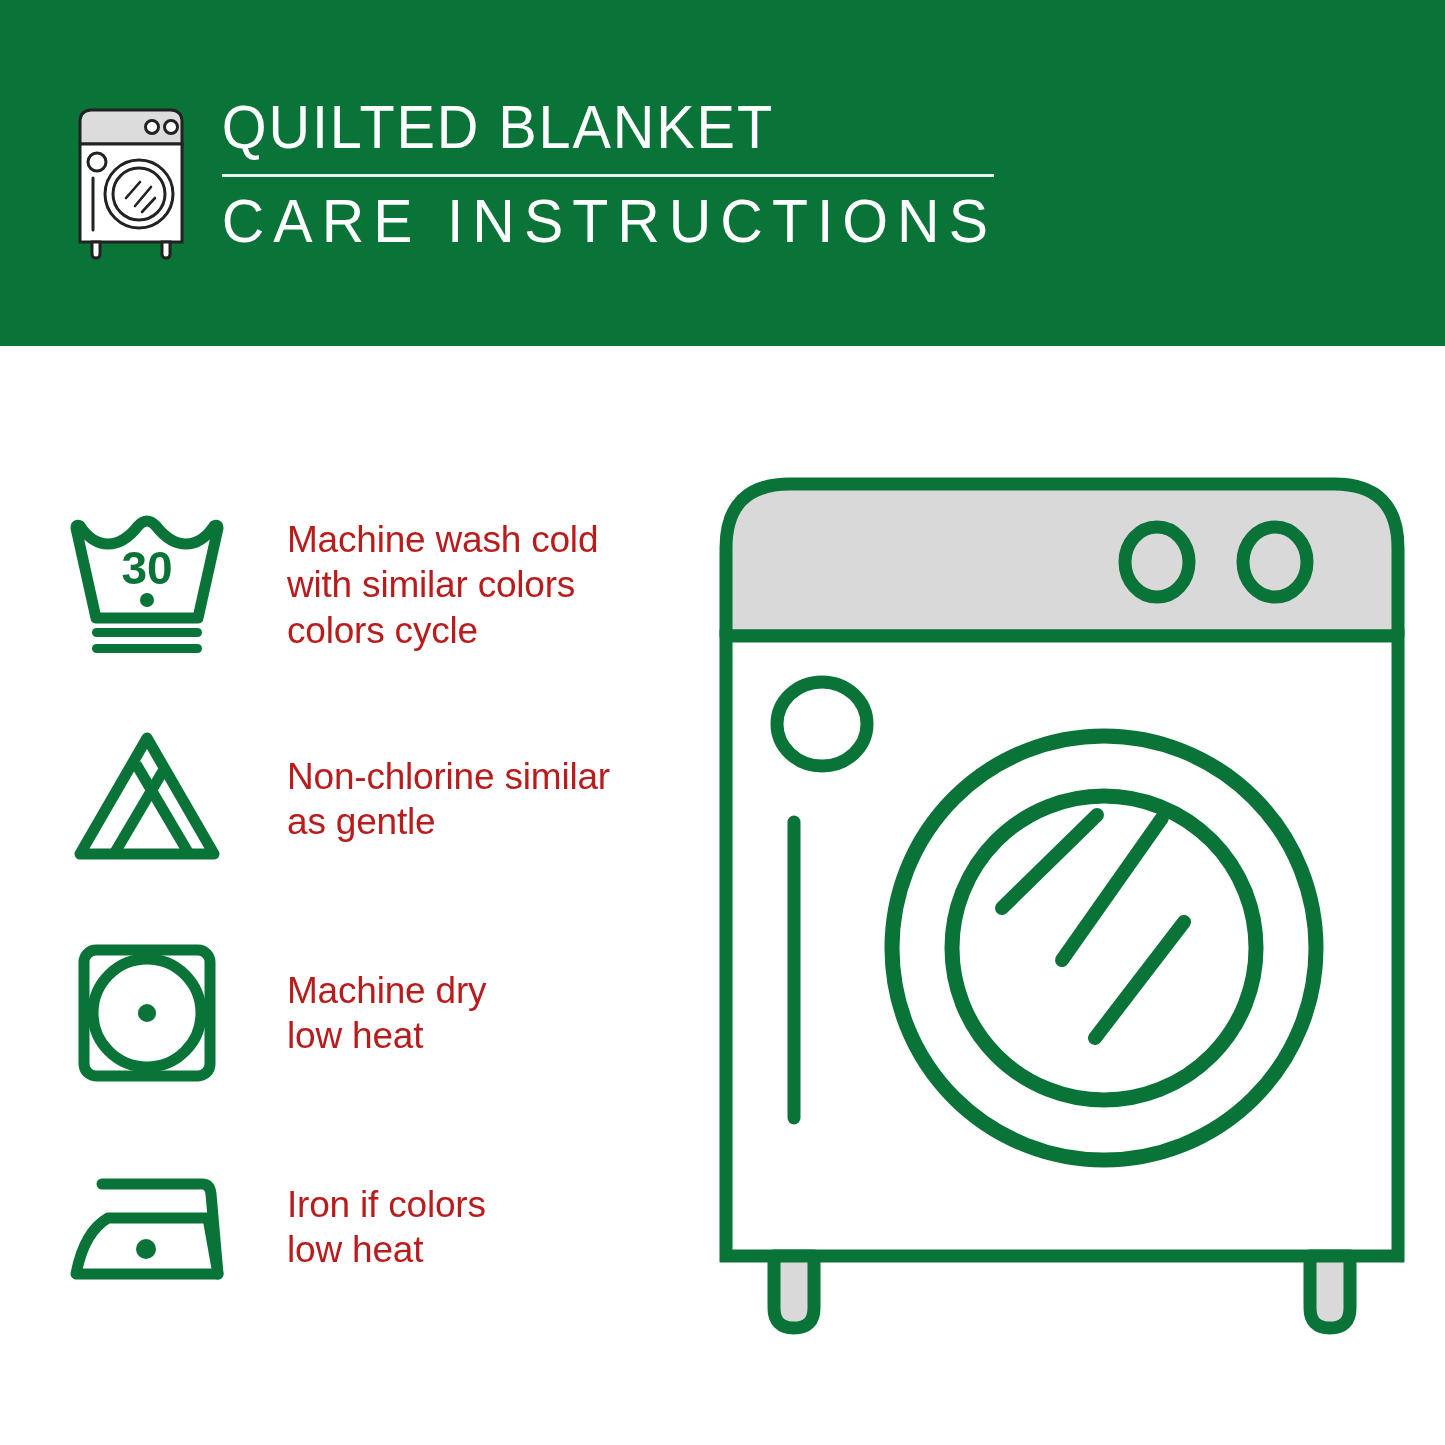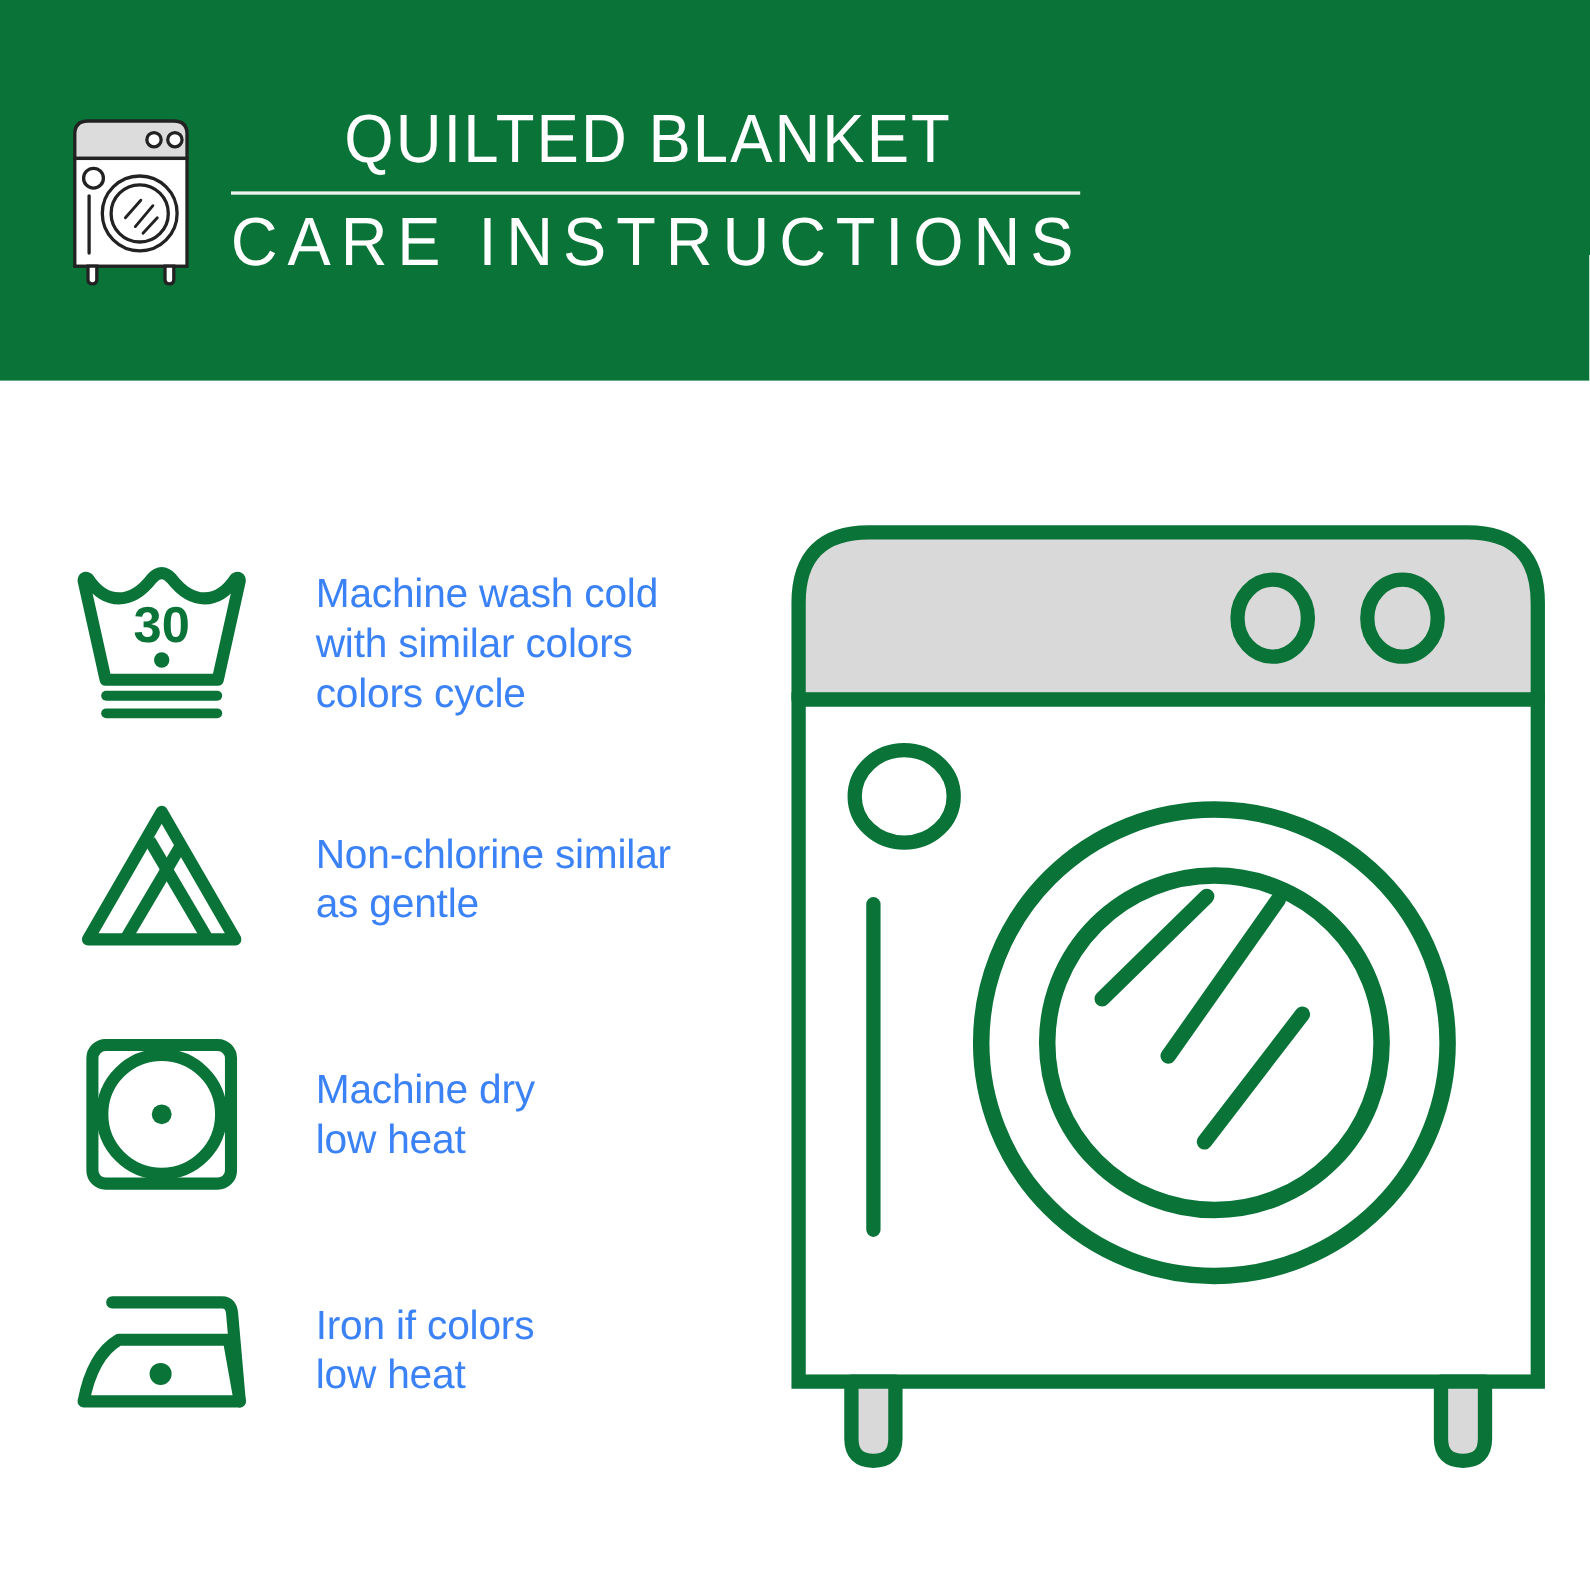--- a/index.html
+++ b/index.html
@@ -26,25 +26,24 @@
     position: absolute;
     left: 0;
     top: 0;
     width: 1445px;
     height: 346px;
     background: #0a7338;
   }
 
   #header-inner {
     position: absolute;
-    left: 60px;
+    left: 72px;
     top: 96px;
     display: flex;
     align-items: flex-start;
-    text-align: center;
   }
 
   #header-logo {
     width: 118px;
     height: 158px;
     flex: 0 0 auto;
     margin-top: 6px;
   }
 
   #header-titles {
@@ -110,21 +109,21 @@
     display: flex;
     align-items: center;
     justify-content: center;
   }
 
   .care-text {
     margin-left: 55px;
     font-family: "Liberation Sans", sans-serif;
     font-size: 37px;
     font-weight: 400;
-    color: #3b82f6;
+    color: #b91c1c;
     line-height: 1.23;
     letter-spacing: -0.2px;
   }
 
   .care-text span {
     display: block;
   }
 
   
   #washer-illustration {

